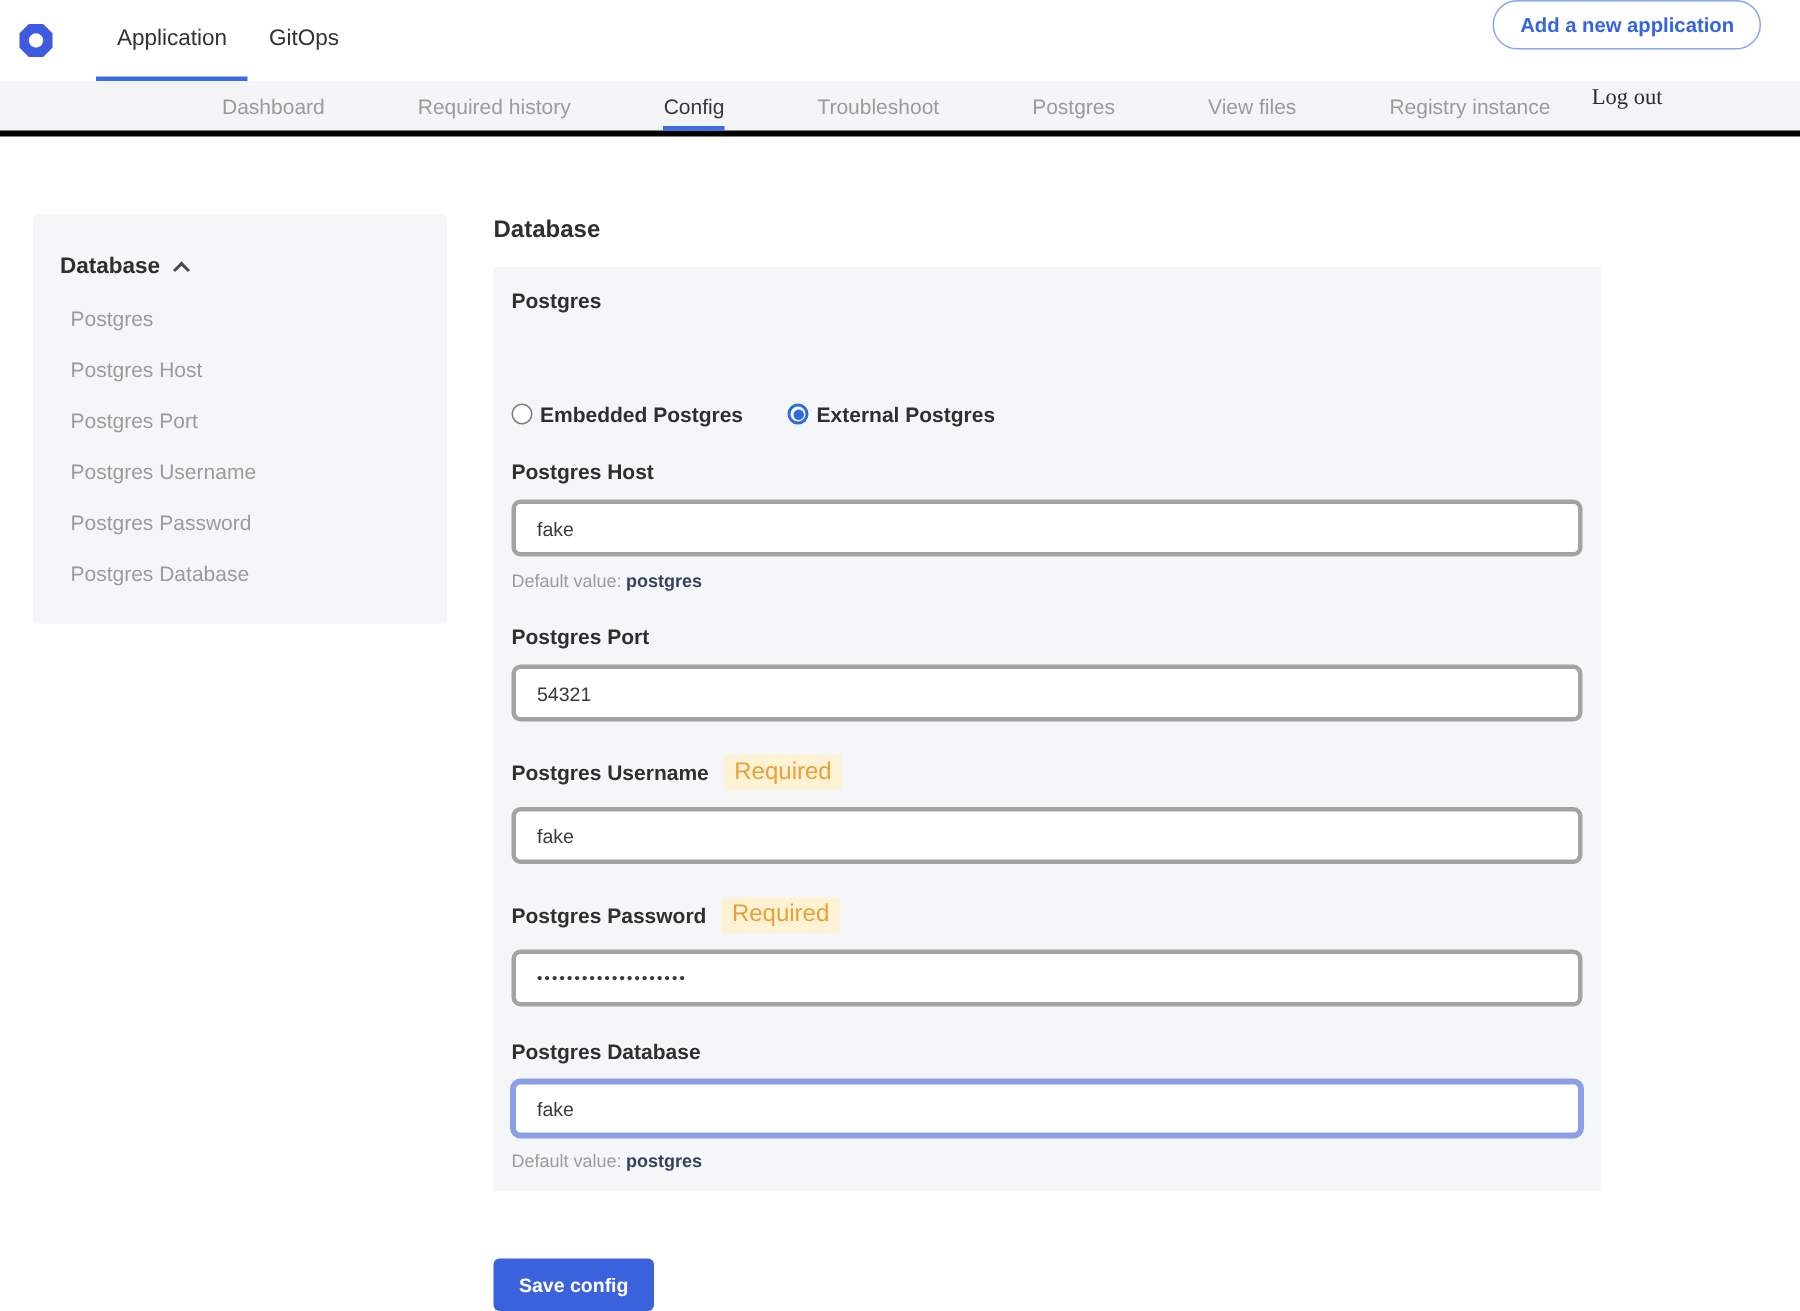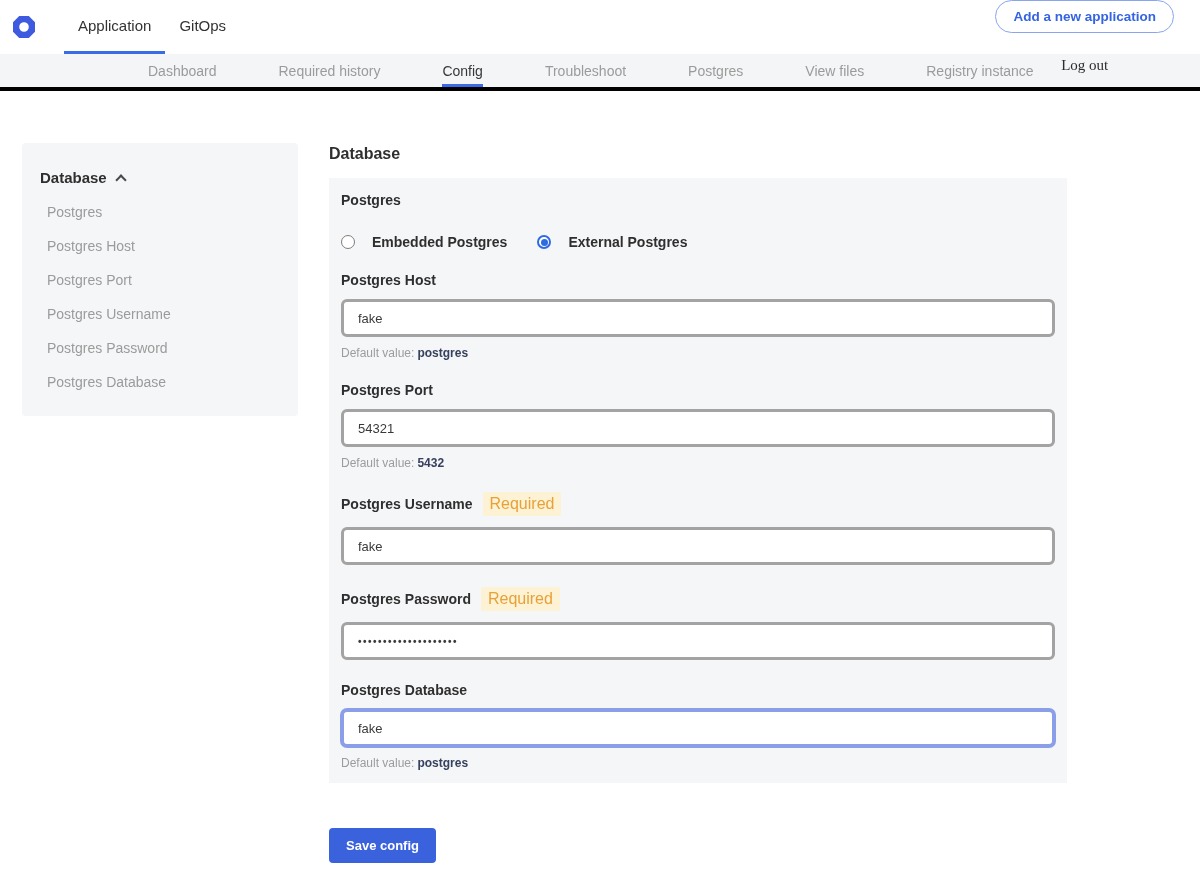--- a/index.html
+++ b/index.html
@@ -101,23 +101,24 @@
   .panel {
     margin-top: 15px;
     background: #f5f6f8;
     padding: 12px 12px 13px 12px;
     width: 738px;
   }
   .group-title { font-size: 14px; font-weight: bold; color: #2f2f2f; margin-top: 2px; }
   .group-desc { font-size: 14px; color: #9b9b9b; margin-top: 12px; }
   .radio-row { display: flex; gap: 30px; margin-top: 26px; }
   .radio-opt {
-    display: flex; align-items: center; gap: 17px;
+    display: flex; align-items: center; gap: 5px;
     font-size: 14px; font-weight: bold; color: #2f2f2f;
     cursor: pointer;
+    margin-top: 34px;
   }
   .rb {
     width: 14px; height: 14px; border-radius: 50%;
     border: 1.5px solid #7d7d7d; background: #fff;
   }
   .rb.checked { border: 2px solid #2e6be0; position: relative; }
   .rb.checked::after {
     content: ""; position: absolute; inset: 1.5px;
     background: #2e6be0; border-radius: 50%;
   }
@@ -246,23 +247,20 @@
       <div class="hint">
         <span class="hint-label">Default value:</span><span class="hint-value">postgres</span>
       </div>
     </div>
 
     <div class="field">
       <div class="flabel">
         <span>Postgres Port</span>
       </div>
       <input class="tinput" type="text" value="54321" style="">
-      <div class="hint">
-        <span class="hint-label">Default value:</span><span class="hint-value">5432</span>
-      </div>
     </div>
 
     <div class="field">
       <div class="flabel">
         <span>Postgres Username</span>
         <span class="req-badge">Required</span>
       </div>
       <input class="tinput" type="text" value="fake" style="">
     </div>
 

